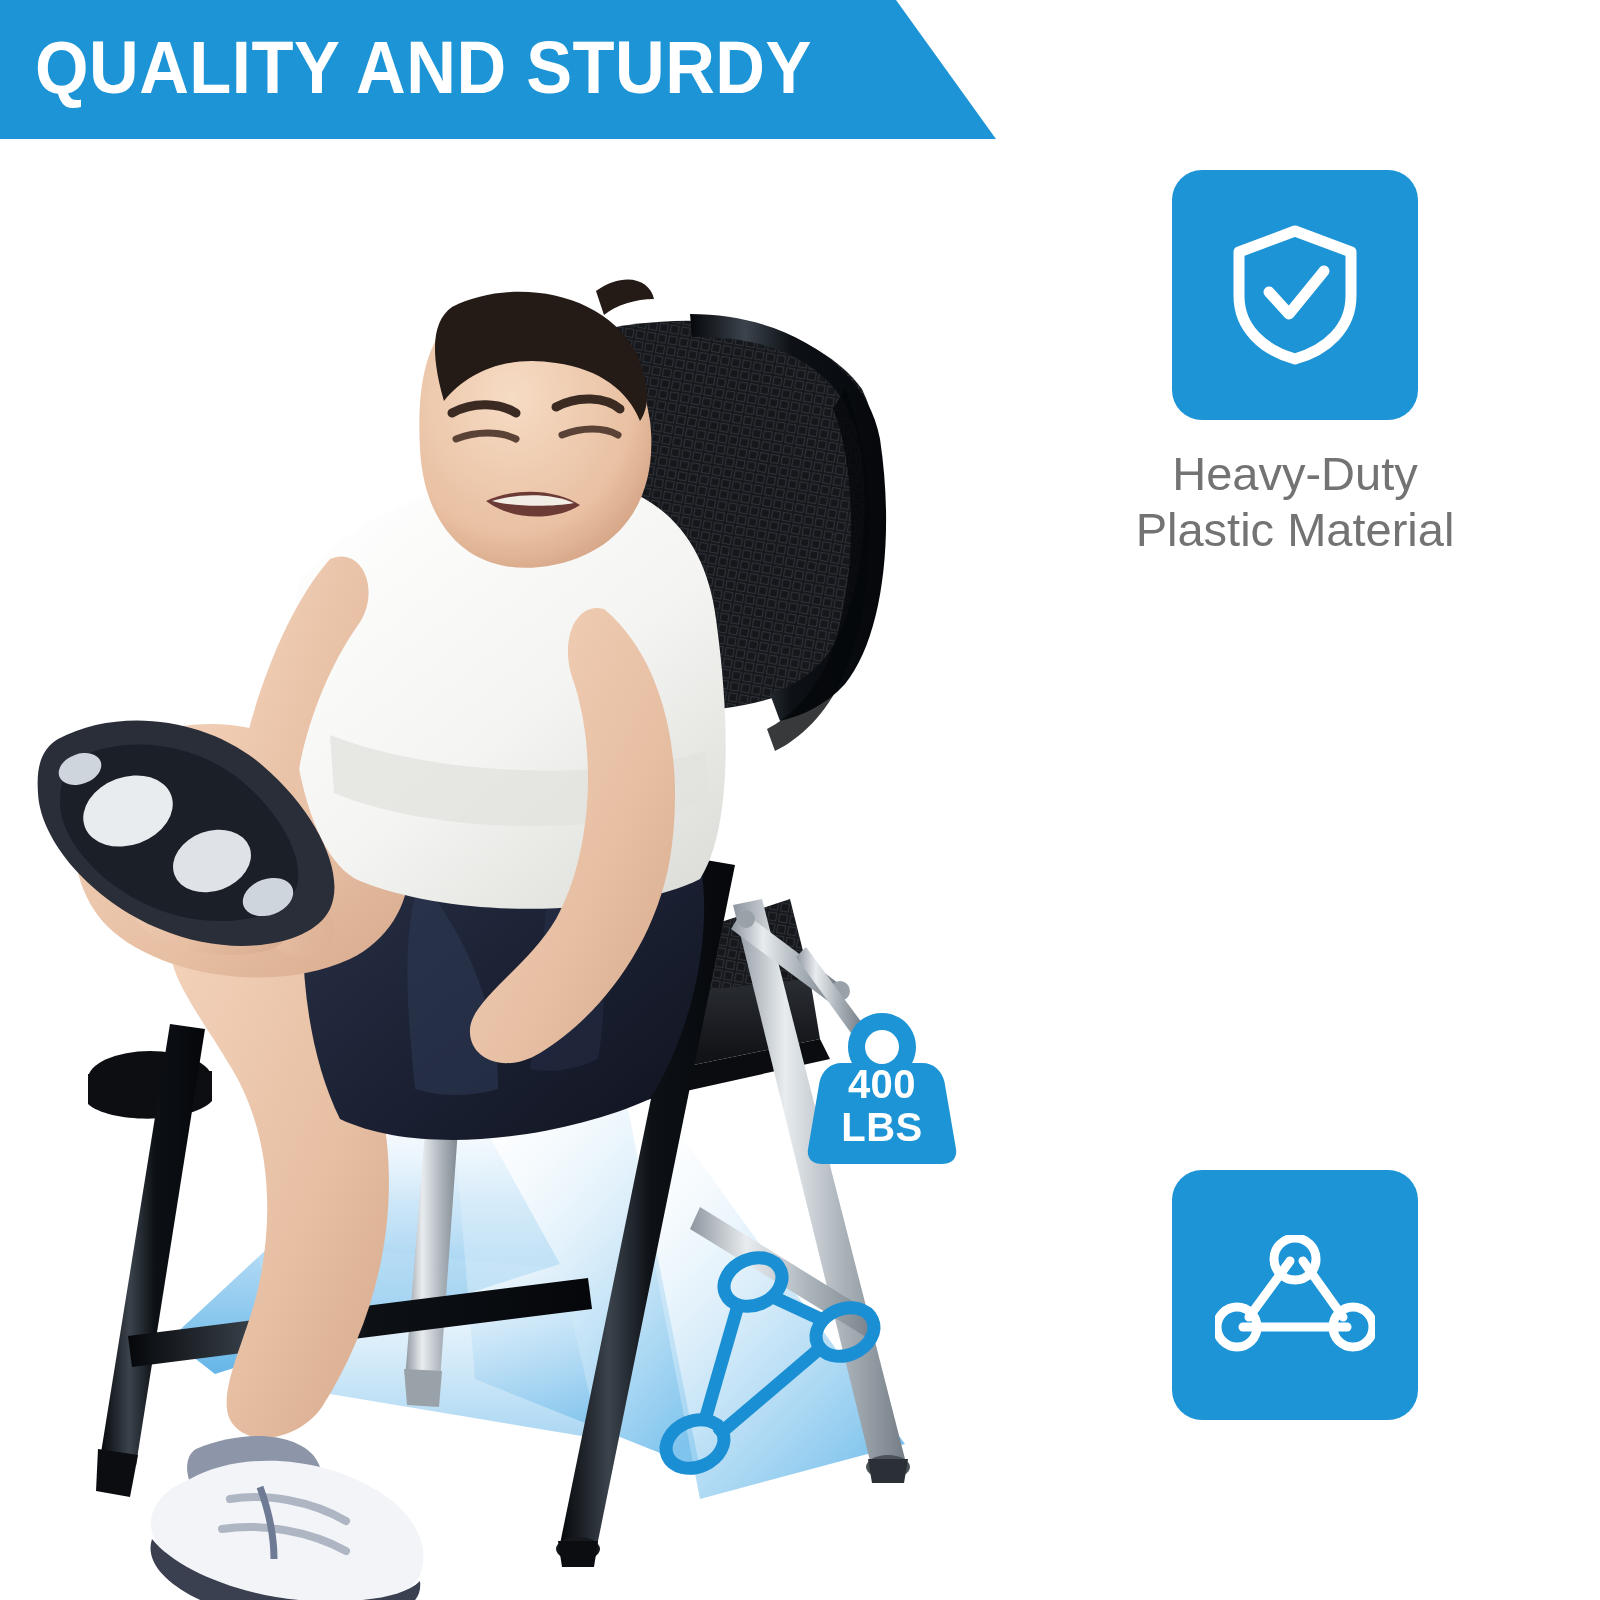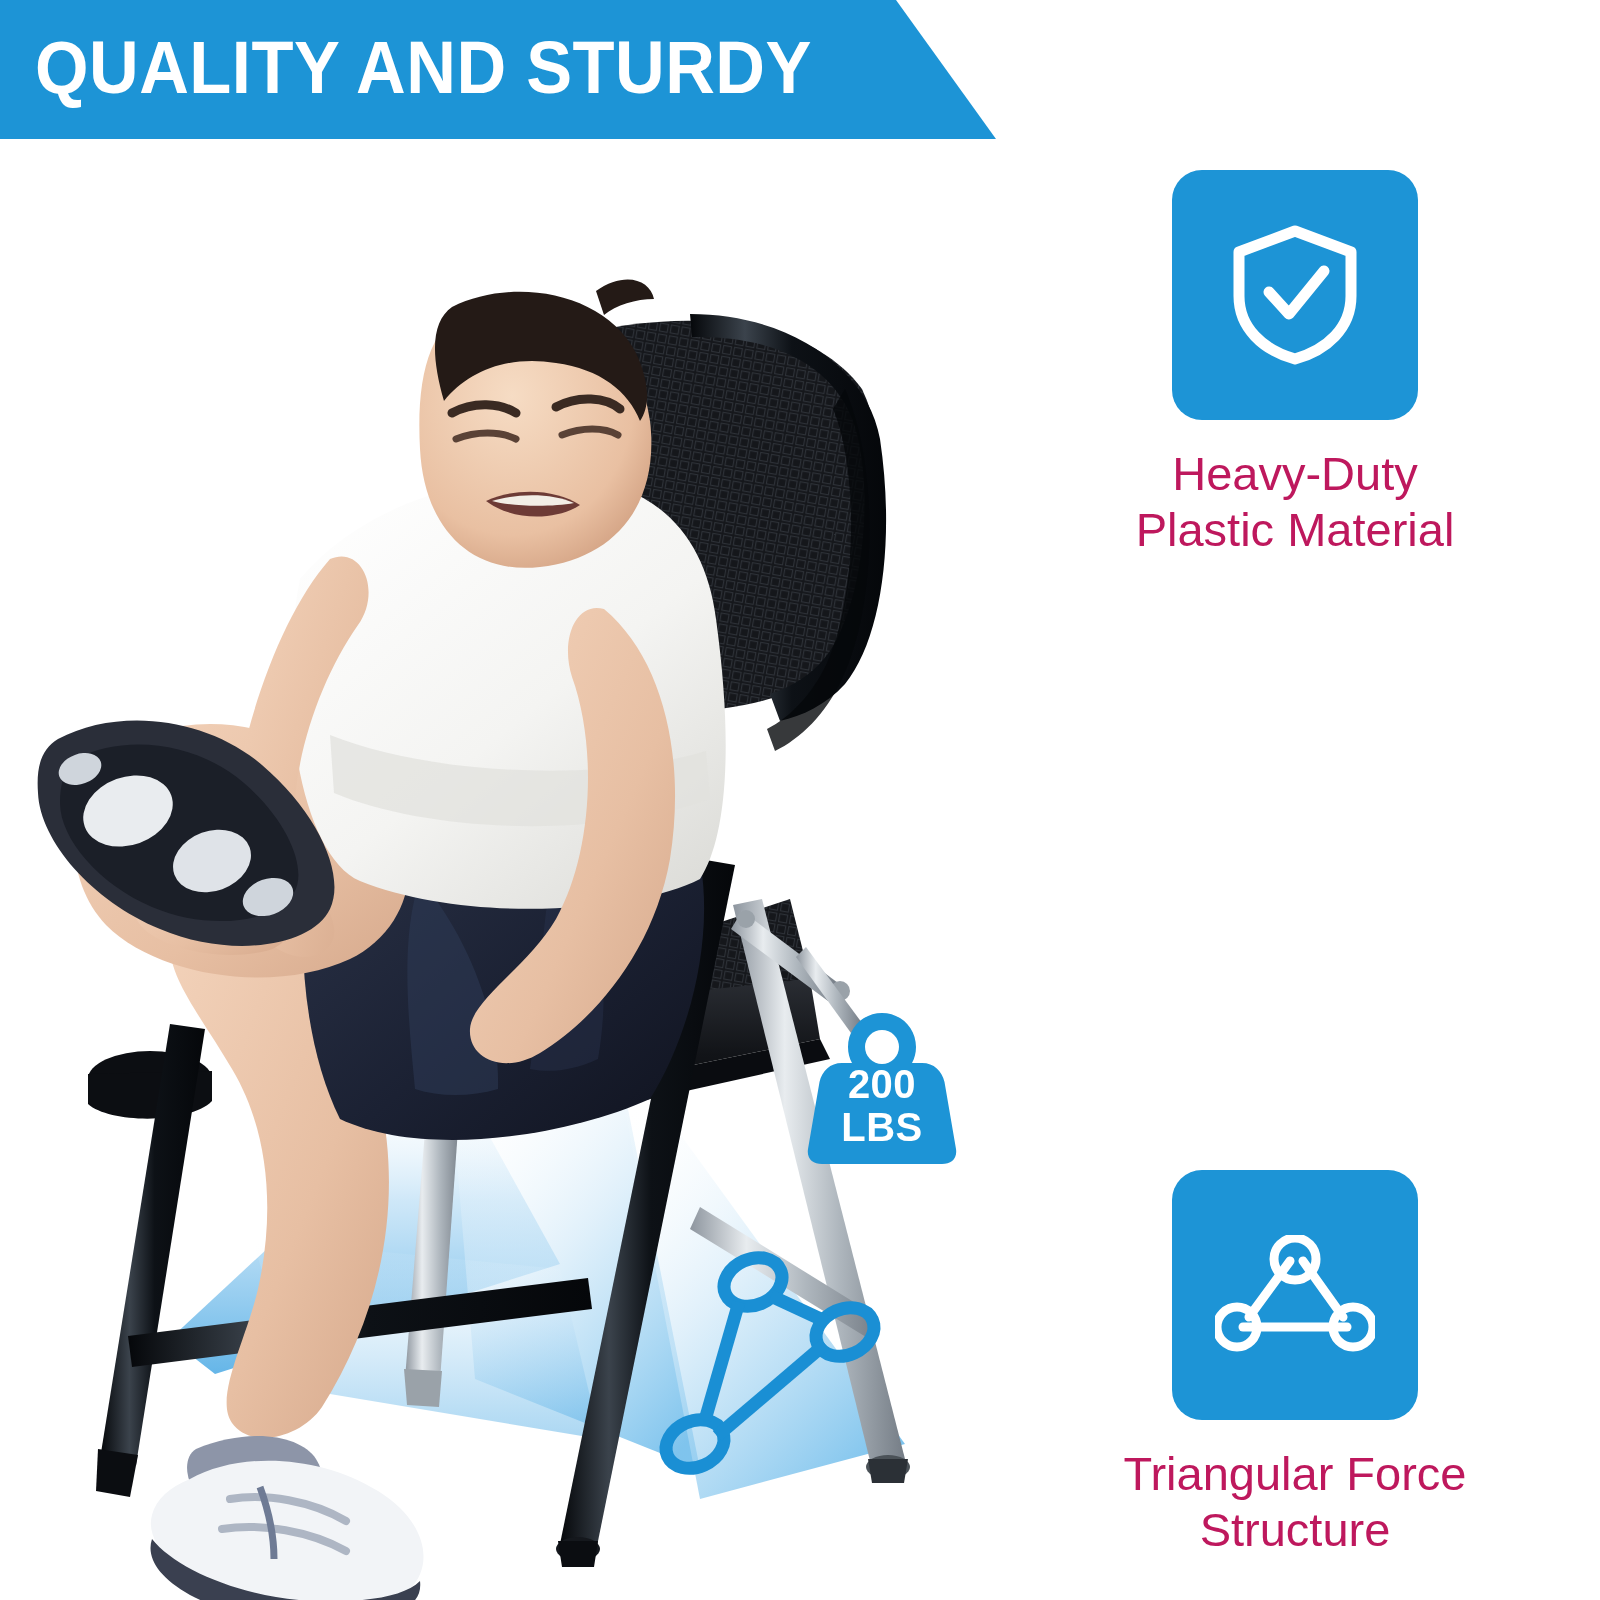--- a/index.html
+++ b/index.html
@@ -38,21 +38,21 @@
   .feature { position:absolute; left:0; width:470px; text-align:center; }
   .feature-icon {
     width:246px; height:250px; margin:0 auto;
     background:var(--brand,#1D94D6);
     border-radius:30px;
     display:flex; align-items:center; justify-content:center;
   }
   .feature-icon svg { display:block; }
   .feature-label {
     margin-top:26px;
-    font-size:47px; line-height:56px; color:#be185d;
+    font-size:47px; line-height:56px; color:#737373;
     font-weight:normal; white-space:pre-line;
   }
   #feature-0 { top:0px; }
   #feature-1 { top:482px; }
   #feature-2 { top:1000px; }
 
   
   #weight-badge {
     position:absolute; left:806px; top:1011px; width:152px; height:155px;
   }
@@ -266,21 +266,21 @@
   </div>
 
   <div id="weight-badge">
     <svg width="152" height="155" viewBox="0 0 152 155" xmlns="http://www.w3.org/2000/svg">
       <path d="M76 2 C95 2 110 17 110 36 C110 42 108.5 47.5 106 52
                L116 52 C128 52 136 60 138.5 71 L150 138 C151.5 148 145 153 136 153
                L16 153 C7 153 0.5 148 2 138 L13.5 71 C16 60 24 52 36 52
                L46 52 C43.5 47.5 42 42 42 36 C42 17 57 2 76 2 Z" fill="#1D94D6"></path>
       <circle cx="76" cy="36" r="17" fill="#ffffff"></circle>
     </svg>
-    <div class="wtext">200
+    <div class="wtext">400
 LBS</div>
   </div>
 
   <div id="features">
 
     <div class="feature" id="feature-0">
       <div class="feature-icon">
         <svg width="132" height="142" viewBox="0 0 132 142" fill="none" stroke="#ffffff" stroke-width="11" stroke-linejoin="round" stroke-linecap="round">
           <path d="M66 7 L122 28 L122 72 C122 104 98 126 66 135 C34 126 10 104 10 72 L10 28 Z"></path>
           <polyline points="40,68 60,90 95,47"></polyline>
@@ -295,18 +295,16 @@
       <div class="feature-icon">
         <svg width="160" height="120" viewBox="0 0 160 120" fill="none" stroke="#ffffff" stroke-width="9" stroke-linecap="round">
           <line x1="28" y1="92" x2="132" y2="92"></line>
           <line x1="34" y1="82" x2="75" y2="26"></line>
           <line x1="88" y1="26" x2="128" y2="82"></line>
           <circle cx="80" cy="24" r="21"></circle>
           <circle cx="22" cy="92" r="20"></circle>
           <circle cx="138" cy="92" r="20"></circle>
         </svg>
       </div>
-      <div class="feature-label">Triangular Force
-Structure</div>
     </div>
 
   </div>
 </div>
 
 </body></html>

